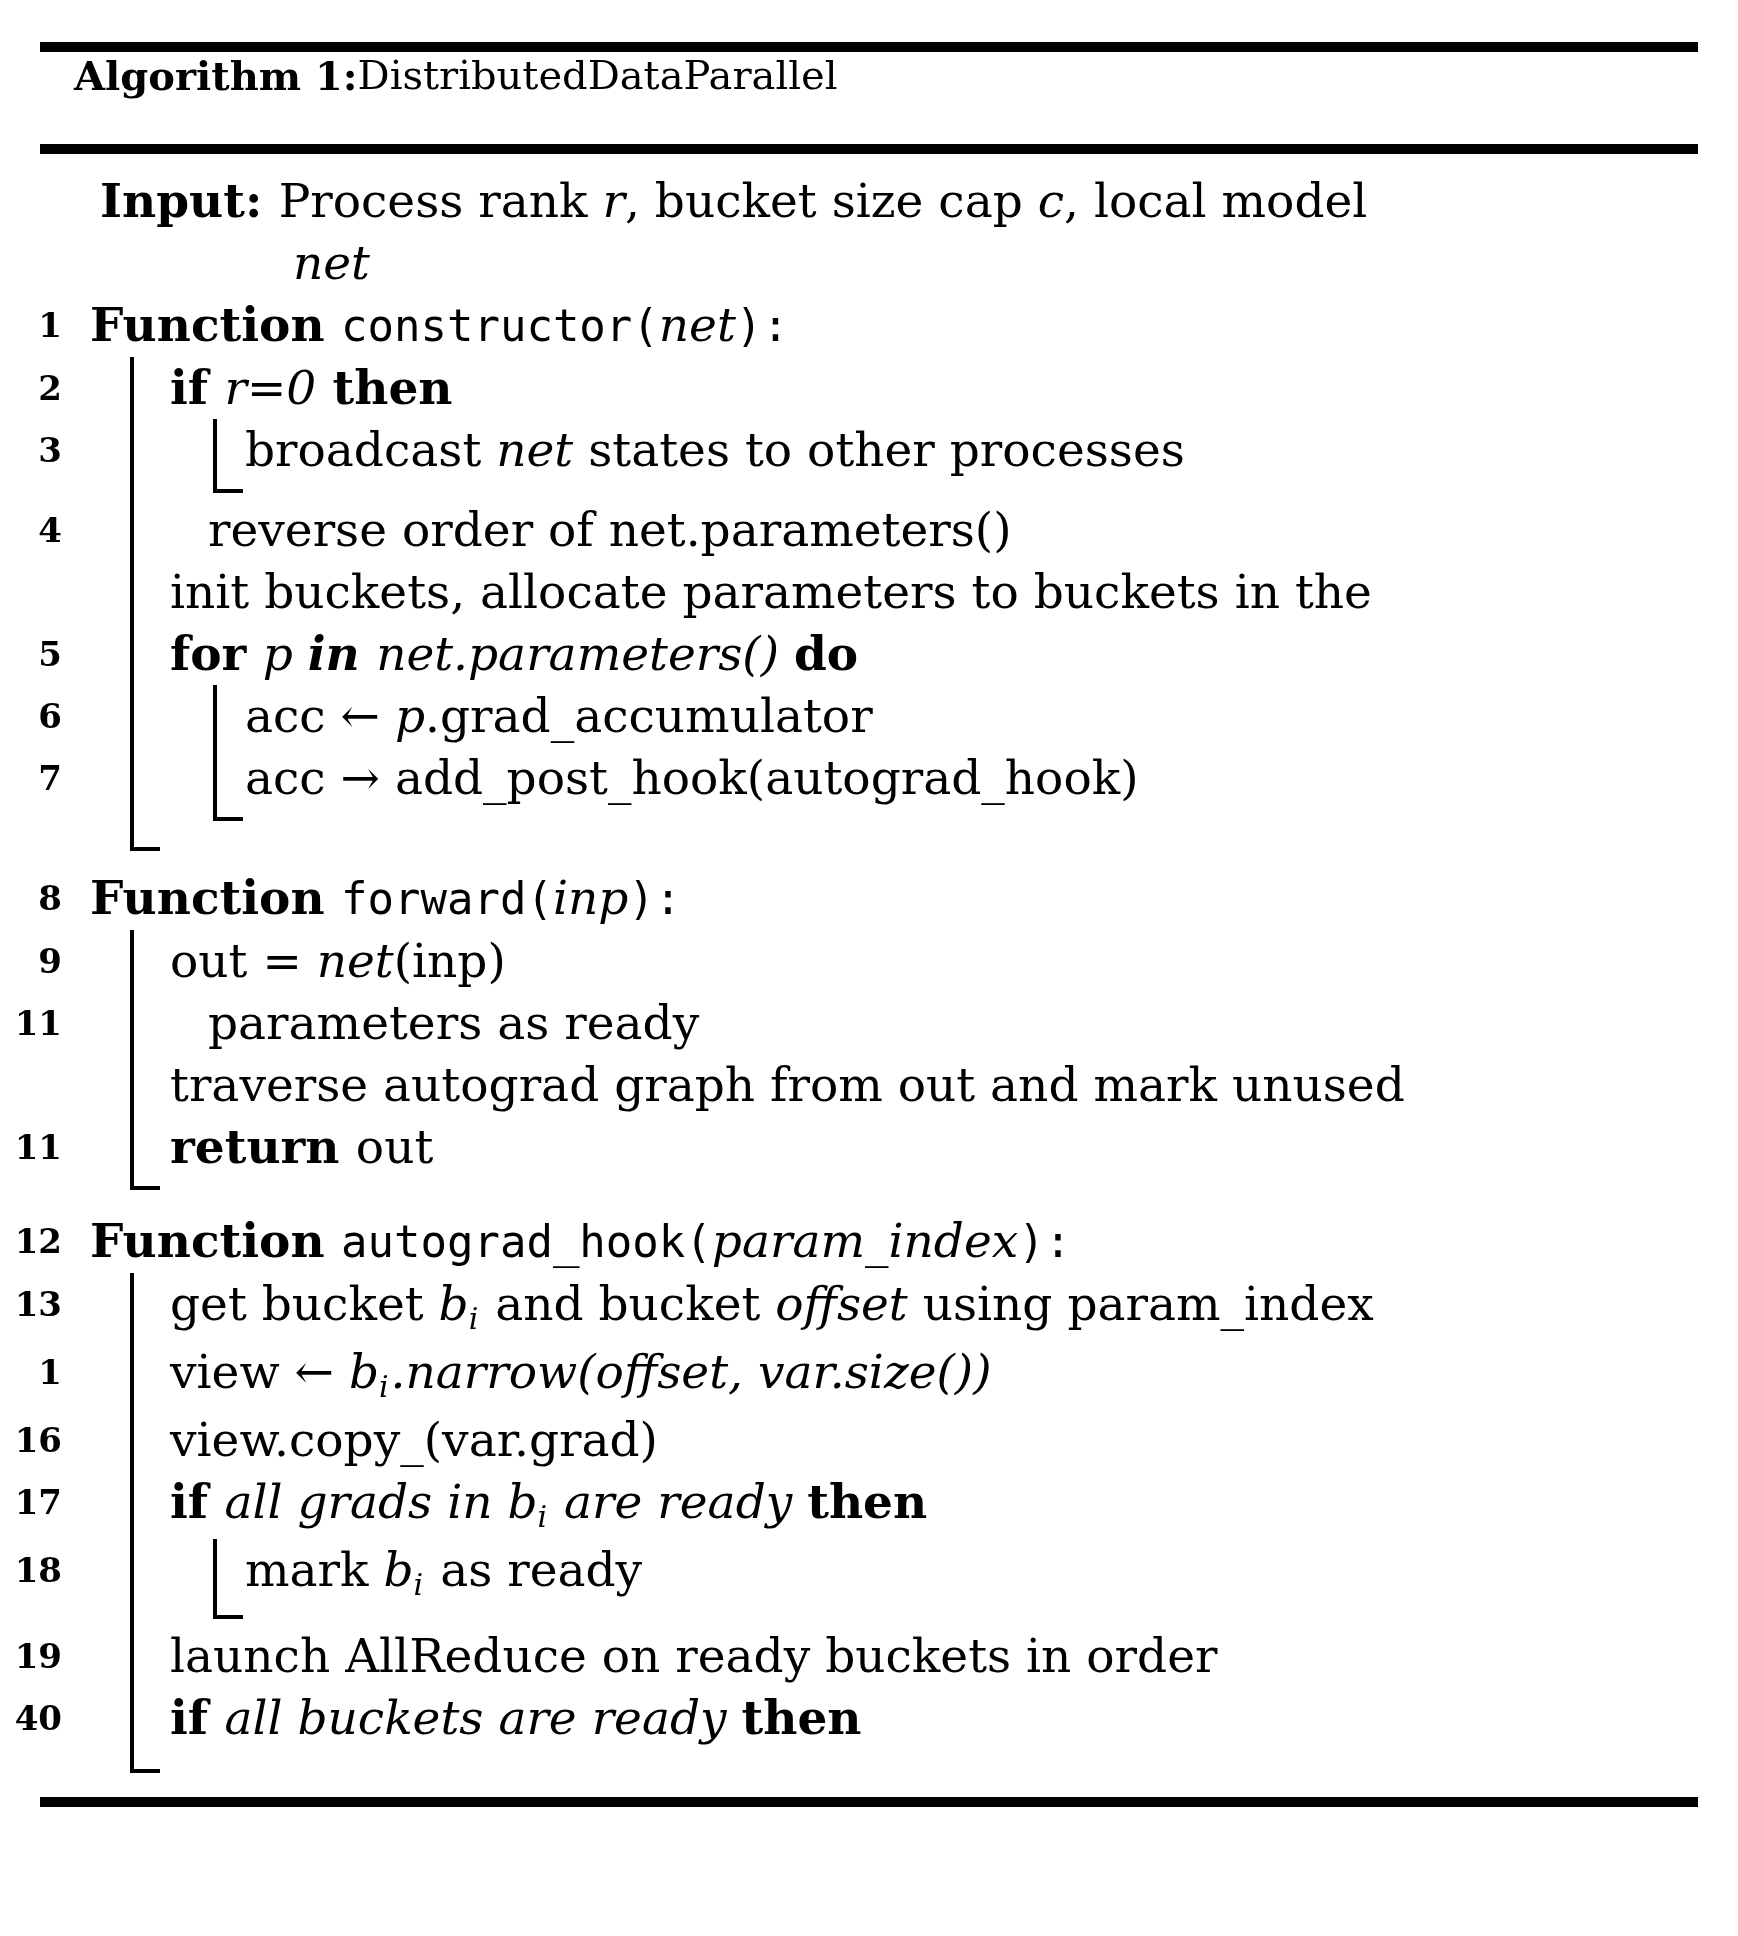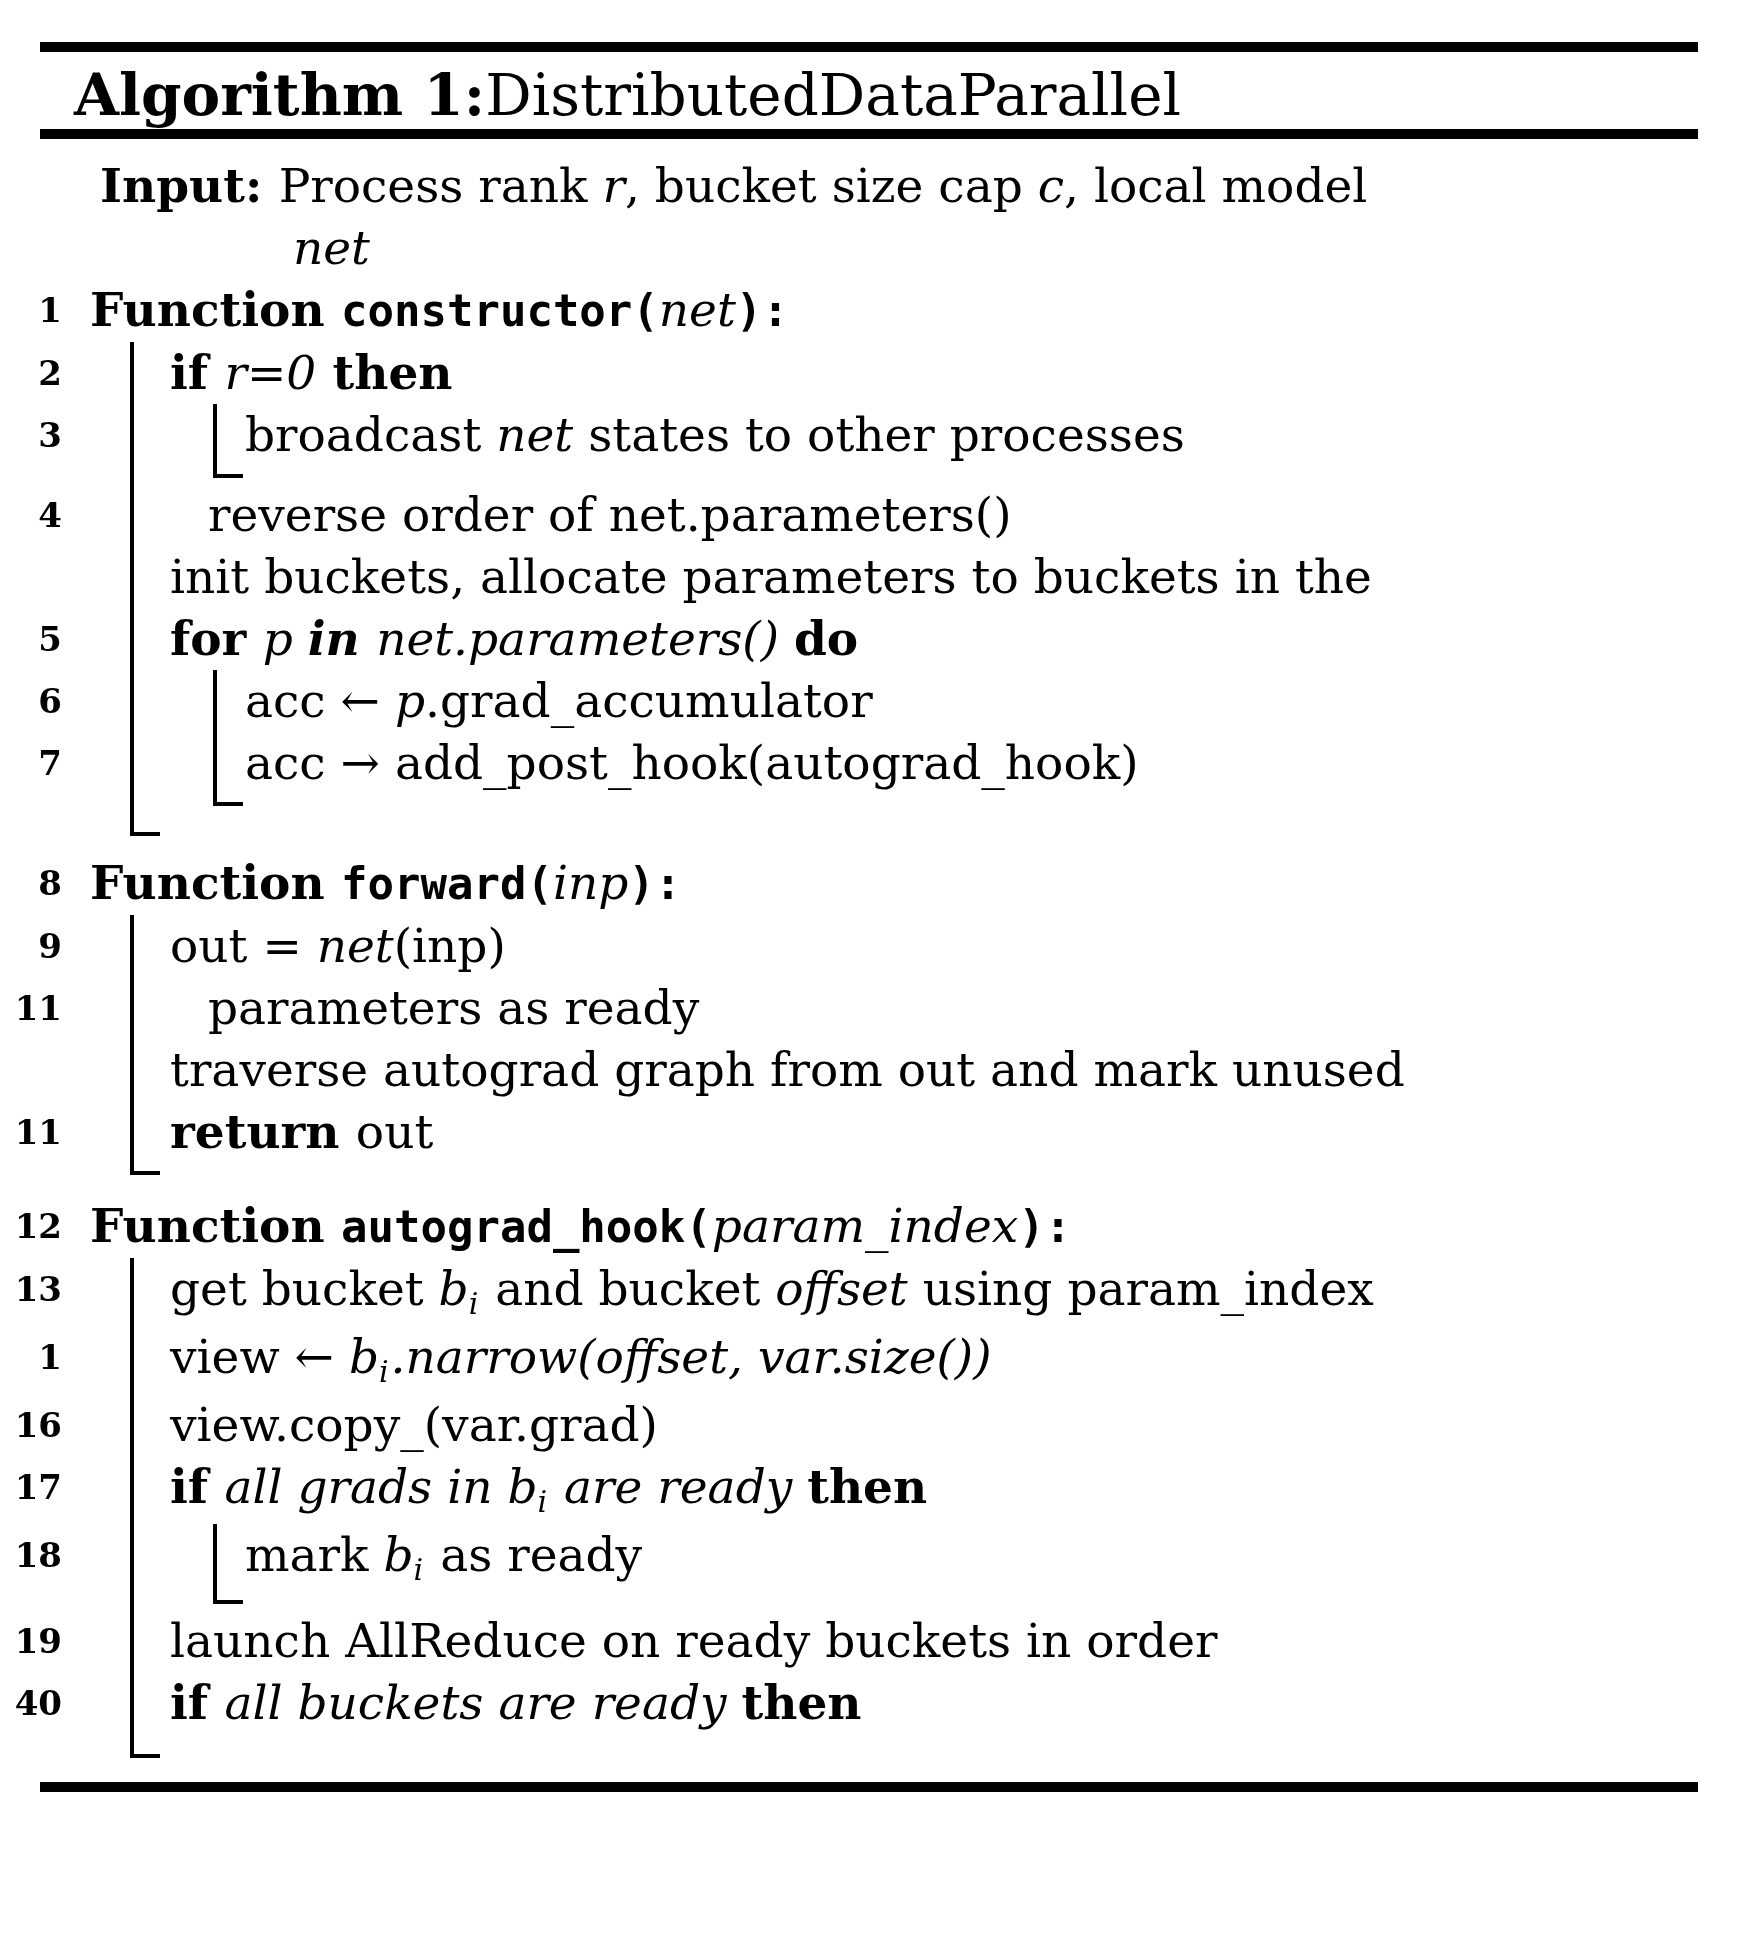--- a/index.html
+++ b/index.html
@@ -3,22 +3,22 @@
 <meta charset="utf-8">
 <style>
   html, body { margin:0; padding:0; background:#ffffff; }
   body {
     width:1738px; height:1936px; position:relative;
     font-family:"DejaVu Serif", serif; color:#000;
   }
   .algo { position:absolute; left:40px; top:42px; width:1658px; }
   .rule { height:10px; background:#000; }
   .title-row {
-    display:flex; align-items:flex-end; height:77px;
-    padding-left:34px; font-size:58px; white-space:nowrap;
+    display:flex; align-items:flex-start; height:92px;
+    padding-left:34px; font-size:40px; white-space:nowrap;
   }
   .body { padding:16px 0 22px 0; }
   .algo-row { position:relative; font-size:47px; line-height:62px; }
   .algo-row.pad-bottom { padding-bottom:18px; }
   .algo-row.gap-top { margin-top:14px; }
   .algo-row.spacer { height:26px; }
   .lnum {
     position:absolute; left:-34px; top:0; width:56px; height:62px;
     display:flex; align-items:center; justify-content:flex-end;
     font-weight:bold; font-size:34px;
@@ -32,21 +32,21 @@
   .tline.l2 { padding-left:205px; }
   .guide { position:absolute; top:0; bottom:0; border-left:4px solid #000; }
   .guide.lv1 { left:90px; }
   .guide.lv2 { left:173px; }
   .guide.hook { border-bottom:4px solid #000; width:26px; bottom:6px; }
   .algo-row.spacer .guide { bottom:2px; }
   .seg-n {}
   .seg-b { font-weight:bold; }
   .seg-i { font-style:italic; }
   .seg-bi { font-weight:bold; font-style:italic; }
-  .seg-m { font-family:"DejaVu Sans Mono", monospace; font-weight:bold; font-size:44px; }
+  .seg-m { font-family:"DejaVu Sans Mono", monospace; font-weight:normal; font-size:44px; }
   .seg-sub { font-style:italic; font-size:30px; position:relative; top:9px; margin-right:2px; }
 </style>
 </head>
 <body>
 
 <div class="algo">
   <div class="rule"></div>
   <div class="title-row">
     <span class="seg-b">Algorithm 1: </span>
     <span class="seg-n">DistributedDataParallel</span>

